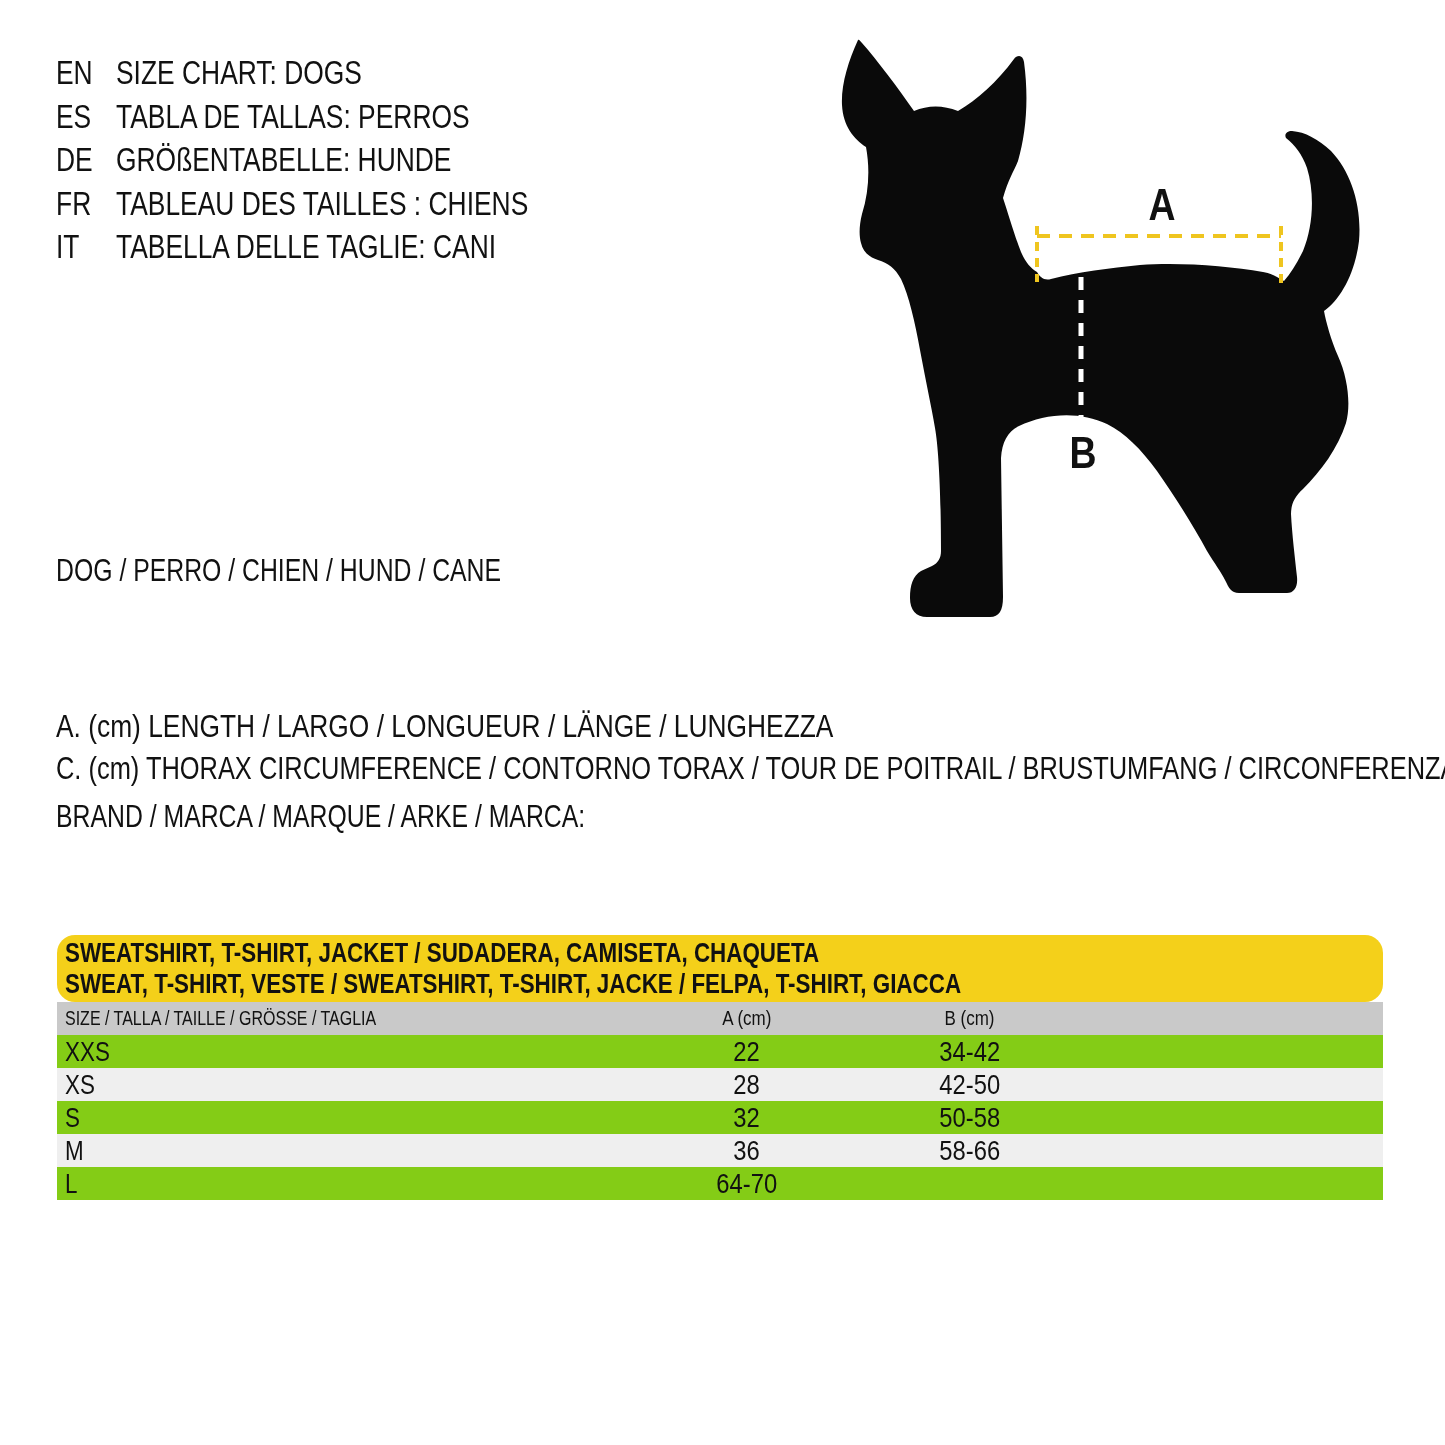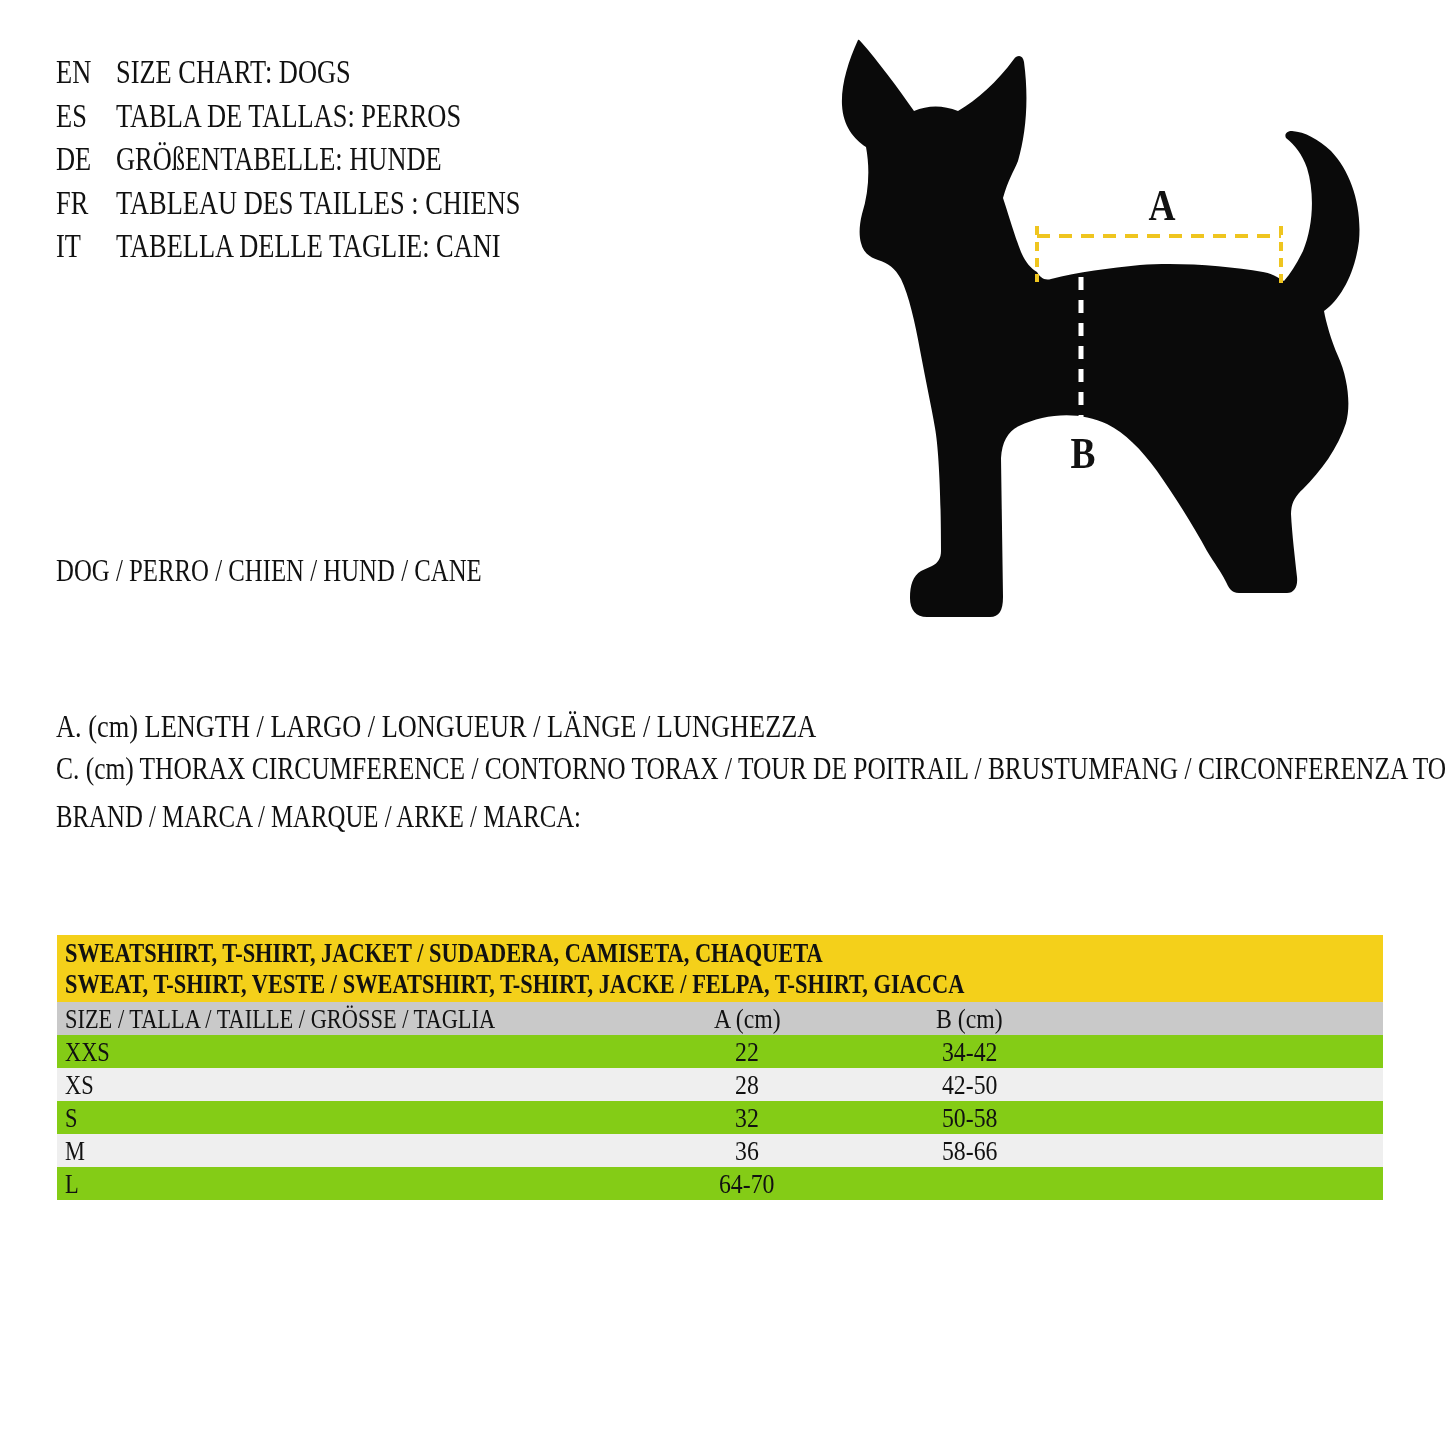--- a/index.html
+++ b/index.html
@@ -1,18 +1,18 @@
 <!DOCTYPE html>
 <html><head>
 <meta charset="utf-8">
 <style>
   html,body { margin:0; padding:0; background:#fff; }
   #stage {
     position:relative; width:1445px; height:1445px; background:#fff;
-    font-family:Liberation Serif, serif; color:var(--ink,#111);
+    font-family:Liberation Sans, sans-serif; color:var(--ink,#111);
     overflow:hidden;
   }
   .cond { display:inline-block; white-space:nowrap; transform-origin:0 50%; }
   .sx80 { transform:scaleX(.80); }
   .sx82 { transform:scaleX(.82); }
   .sx85 { transform:scaleX(.85); }
   .cx   { transform-origin:50% 50%; }
 
   
   .lang-block { position:absolute; left:56px; top:51px; }
@@ -30,24 +30,25 @@
   .dashA-h { stroke-dasharray:13 9; }
   .dashA-v { stroke-dasharray:9 7; }
   .dashB { stroke:#ffffff; stroke-width:5; stroke-dasharray:13 10; fill:none; }
   .marker { position:absolute; font-size:44px; font-weight:bold; transform:translateX(-50%) scaleX(.85); white-space:nowrap; }
 
   
   .size-table { position:absolute; left:57px; top:935px; width:1326px; }
   .yellow-head {
     background:var(--yellow,#F4D01A); height:67px; padding:2px 0 0 8px;
     box-sizing:border-box;
+    border-radius:18px;
   }
   .yellow-head .yl { display:block; font-size:28px; font-weight:bold; line-height:31px; }
   .t-grid { display:grid; grid-template-columns:560px 260px 185px auto; align-items:center; height:33px; }
-  .t-head { background:var(--header-gray,#C9C9C9); font-size:28px; }
+  .t-head { background:var(--header-gray,#C9C9C9); font-size:20px; }
   .t-body > div.t-grid { font-size:28px; background:#84cc16; }
   .t-body > div.t-grid:nth-of-type(even) { background:var(--row-alt,#EFEFEF); }
   .c1 { padding-left:8px; text-align:left; line-height:33px; }
   .c2, .c3 { text-align:center; line-height:33px; }
 </style>
 </head>
 <body>
 
 <div id="stage" style="--ink: #111111; --dog: #0a0a0a; --yellow: #F4D01A; --dash-yellow: #EFC51F; --header-gray: #C9C9C9; --row-alt: #EFEFEF;">
 

